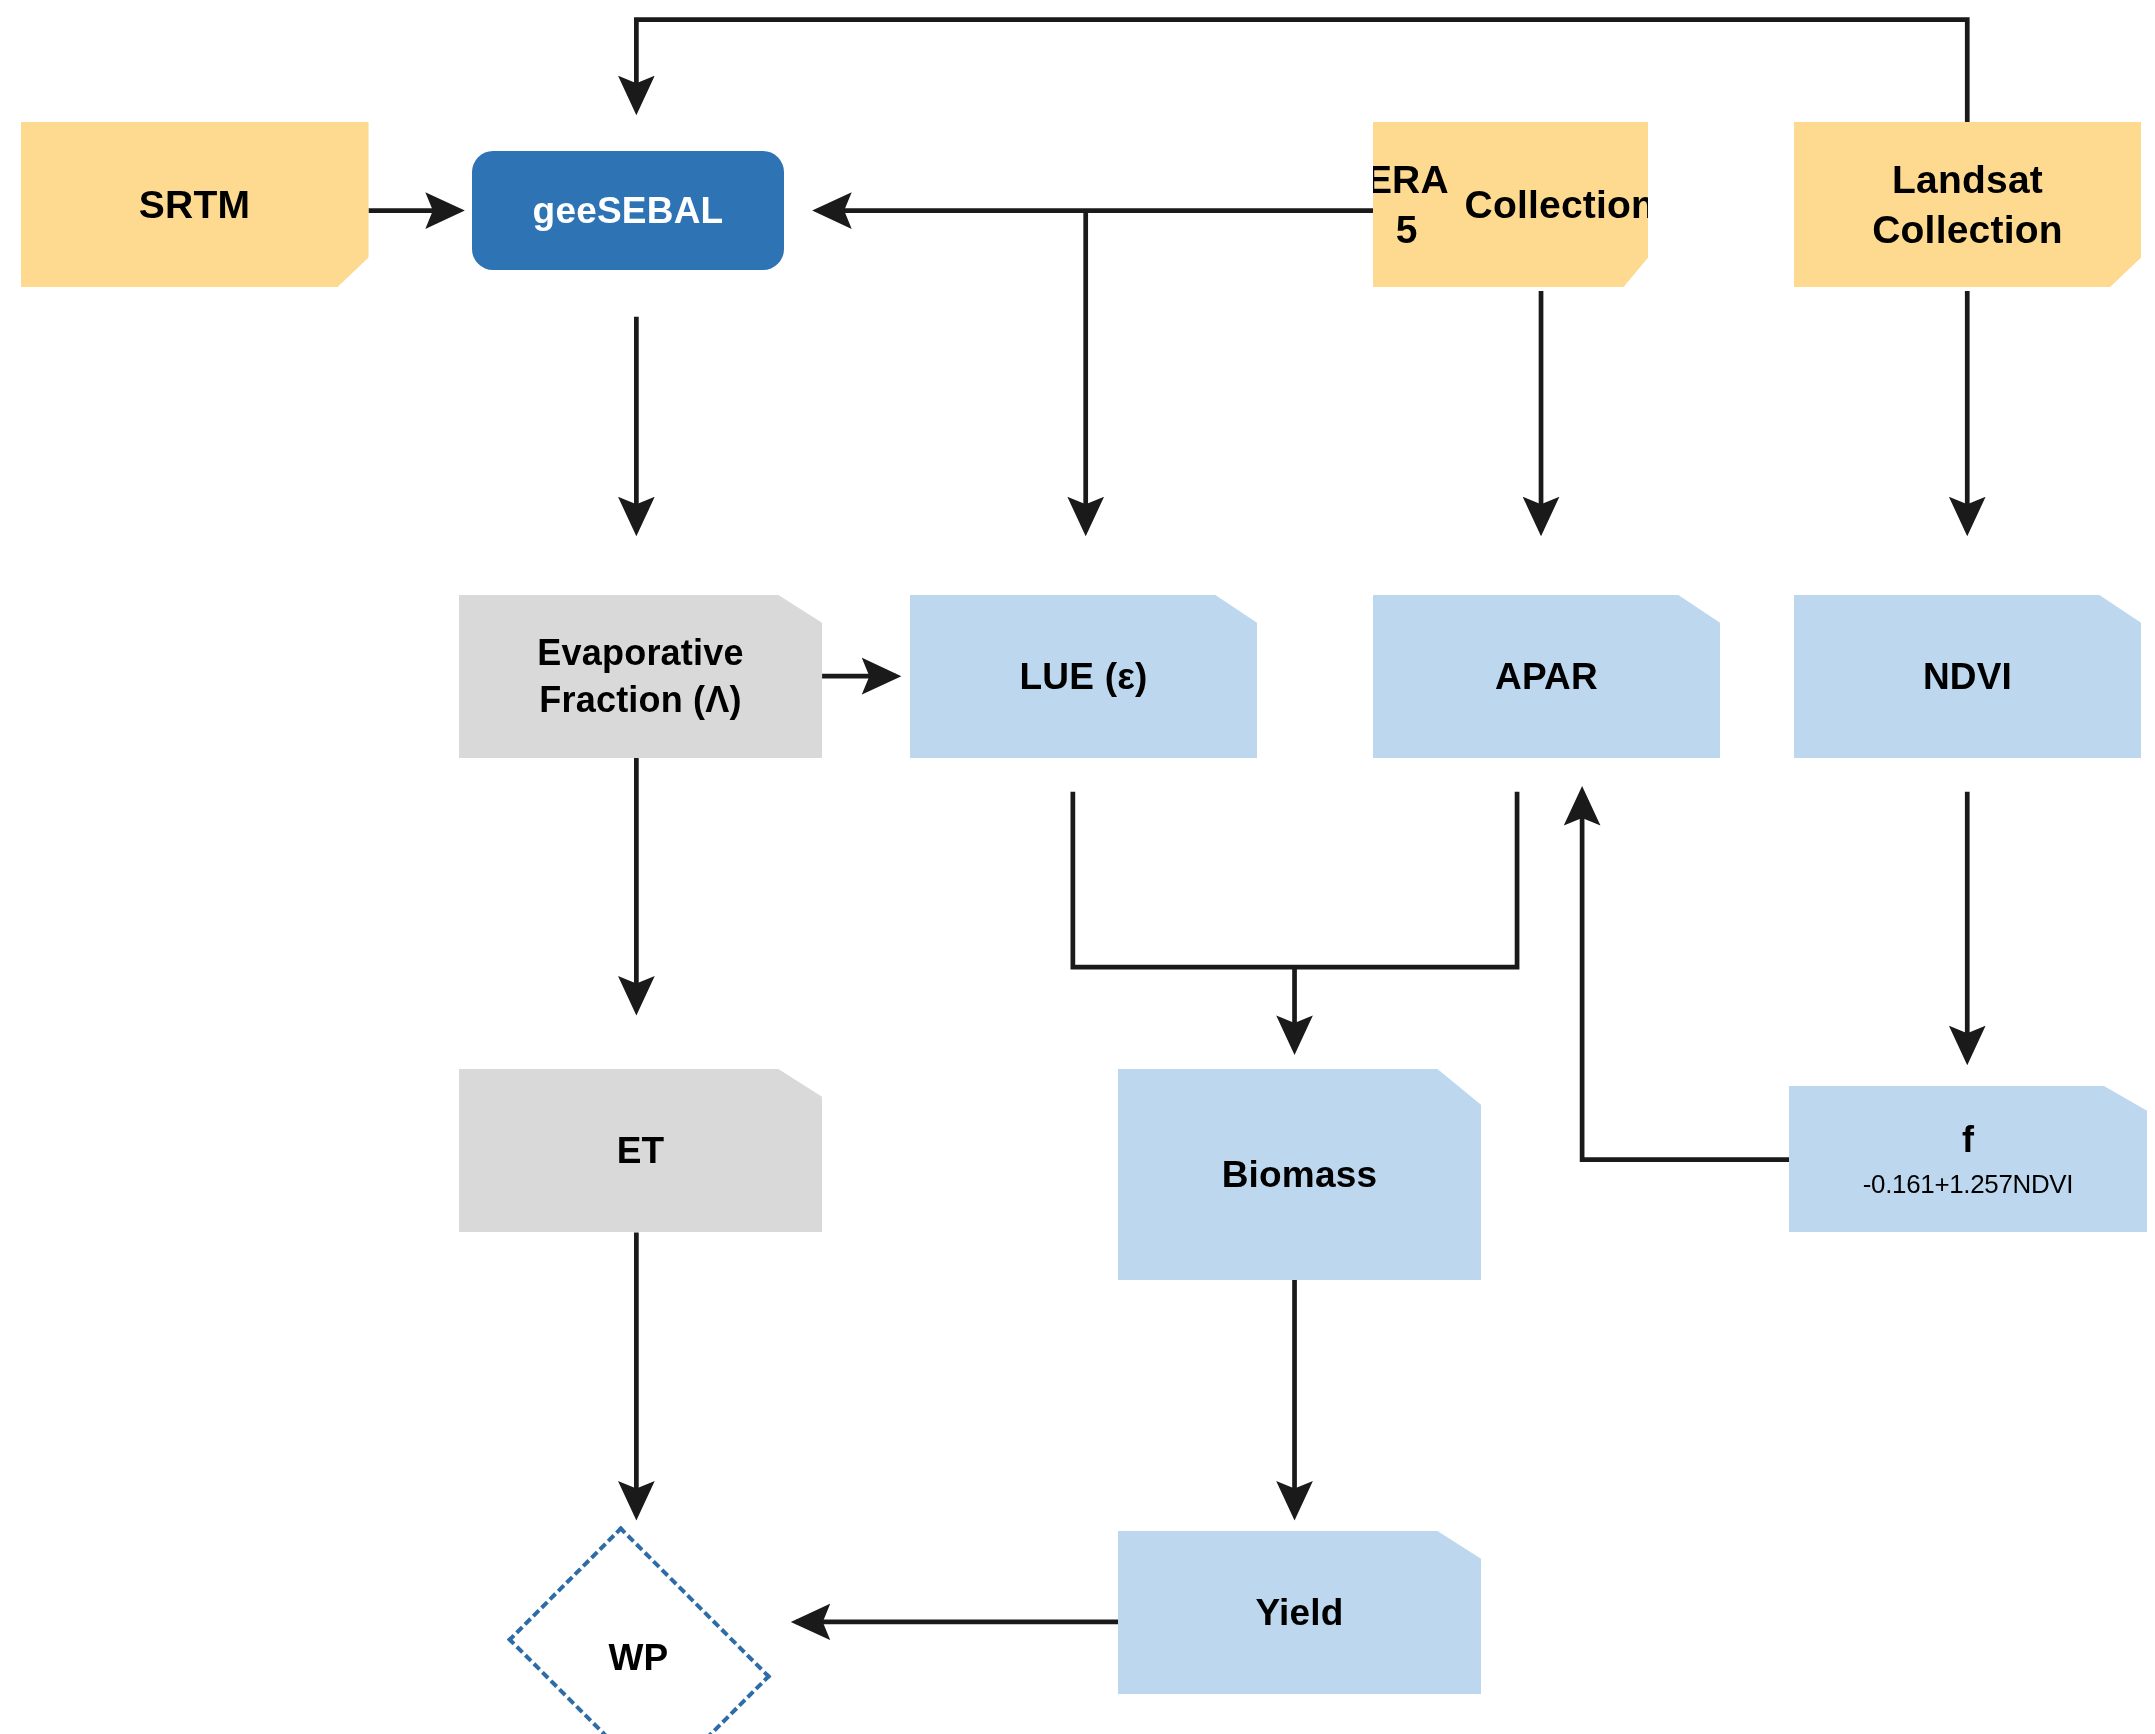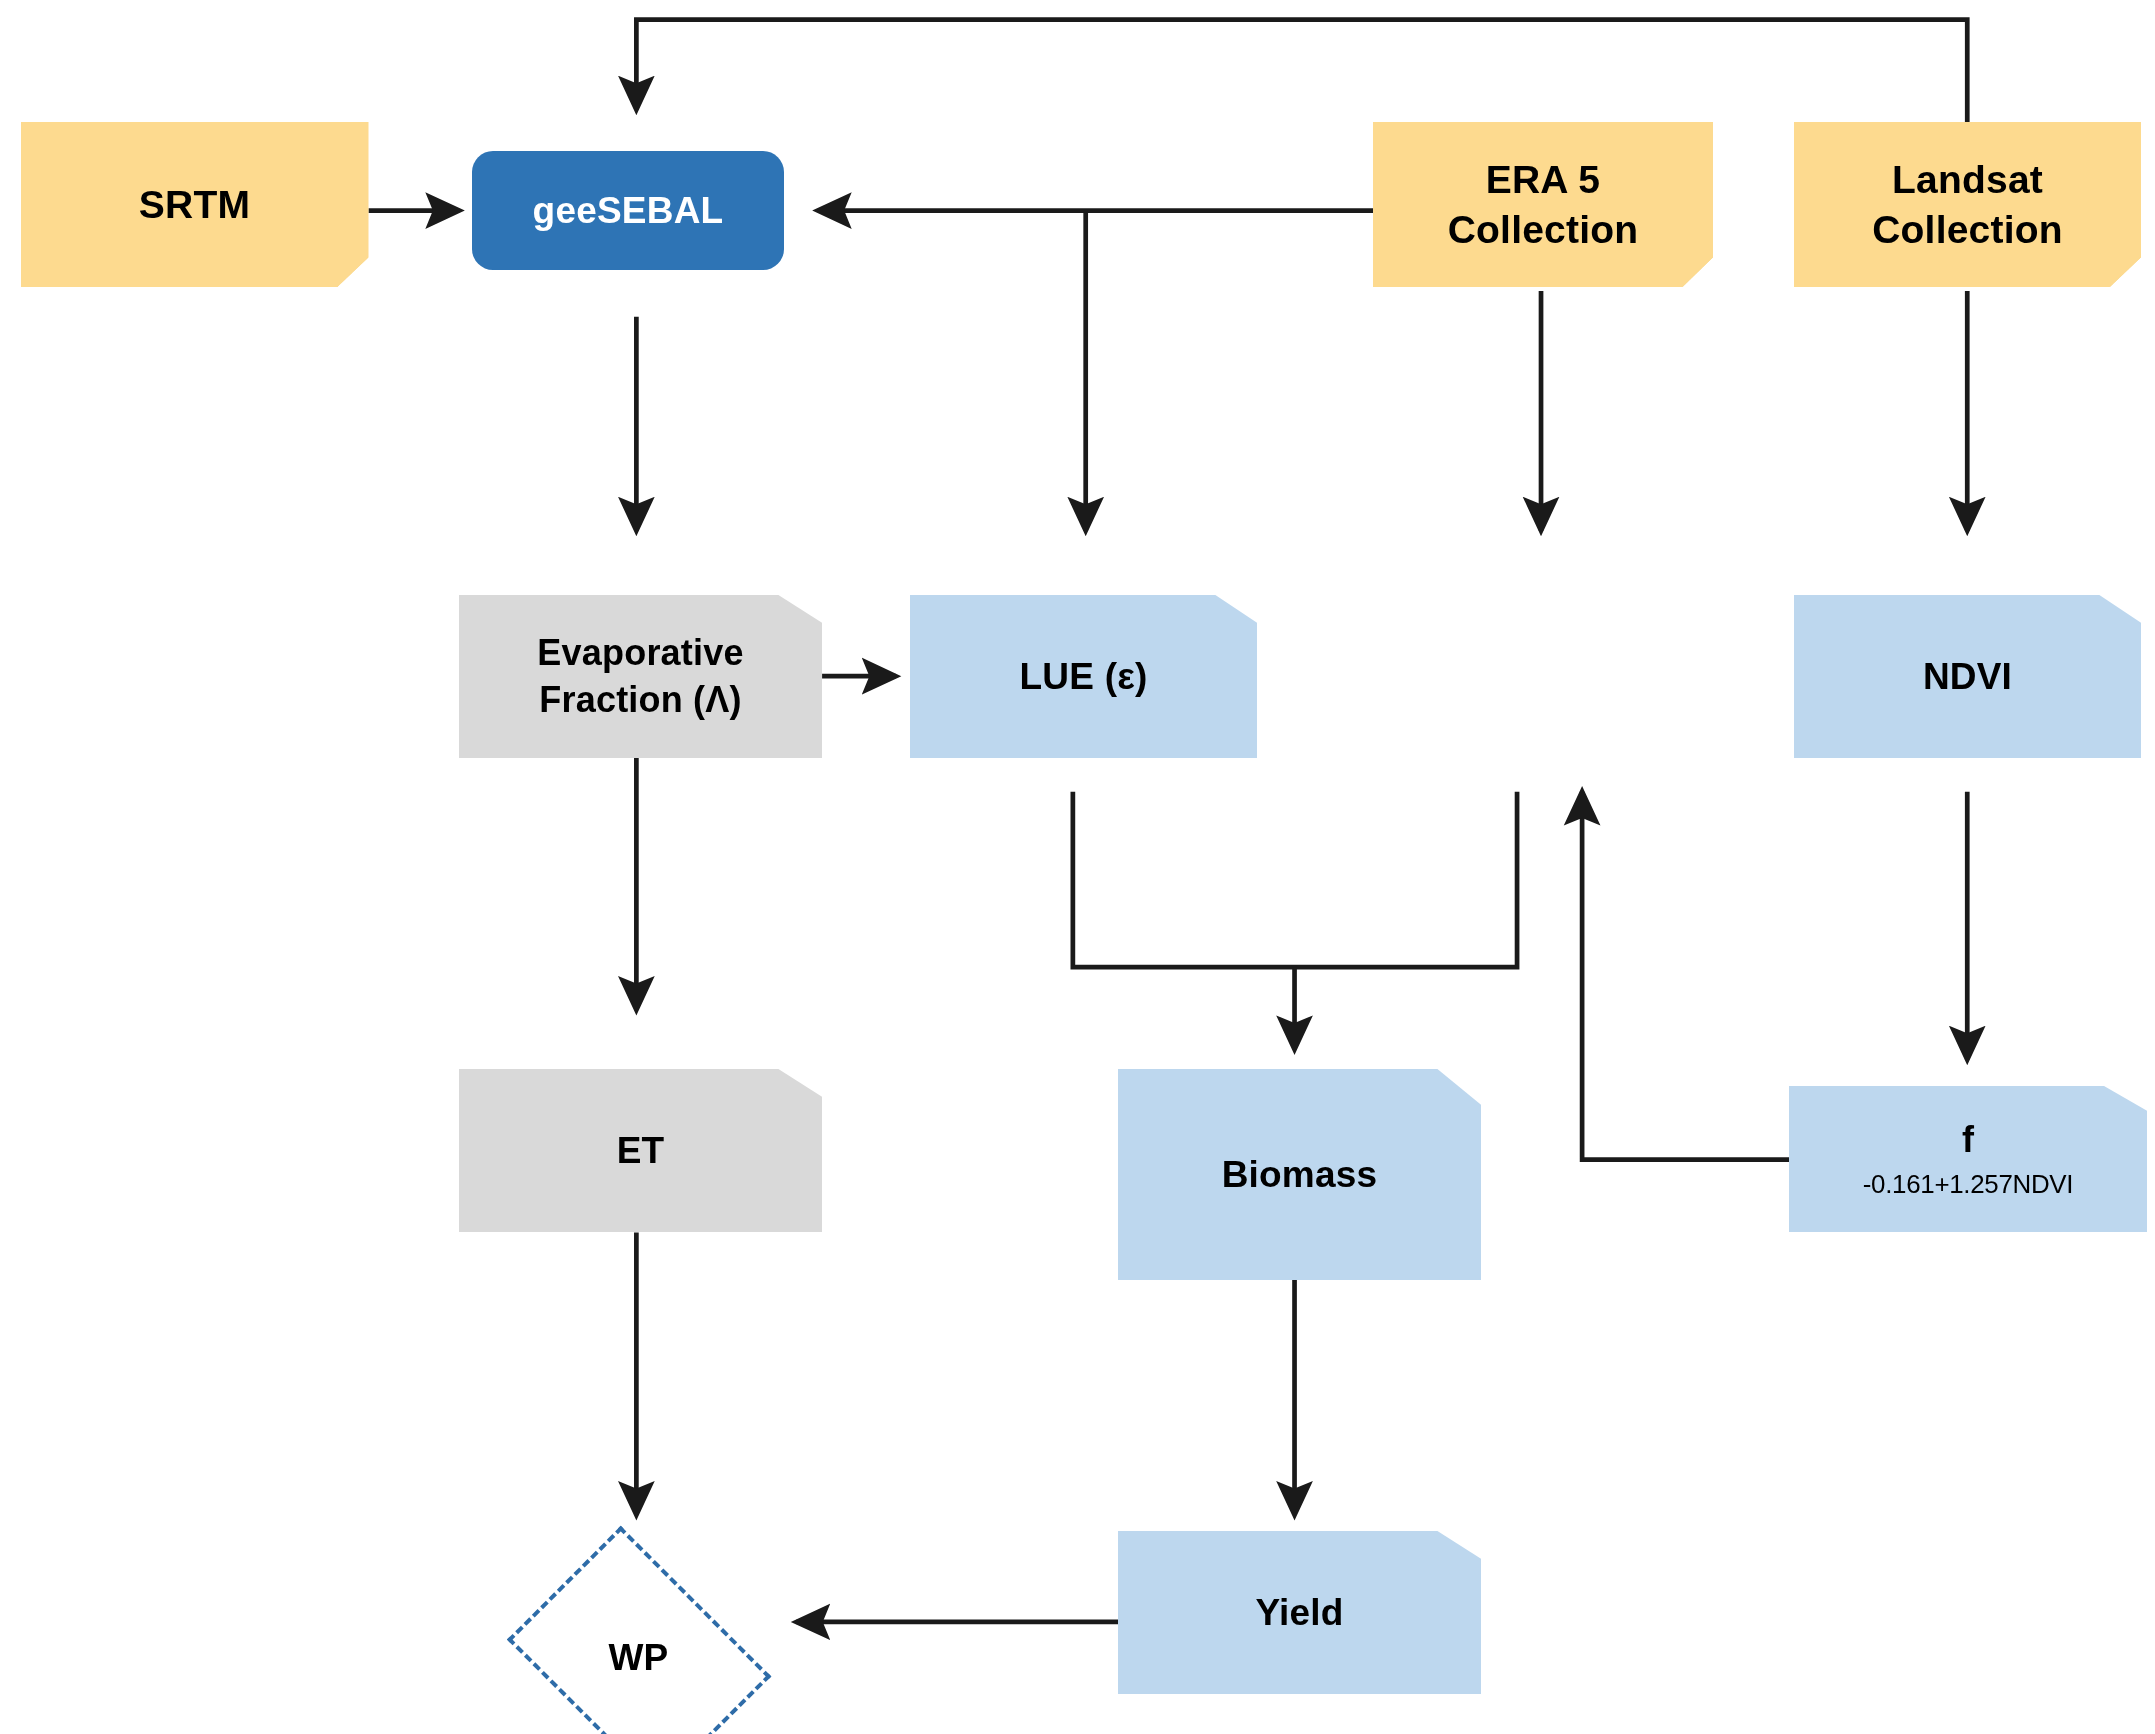--- a/index.html
+++ b/index.html
@@ -144,41 +144,44 @@
 
   <div class="node shape-note" style="left:20.5px; top:122px; width:348px; height:165px; font-size:39px;">
     <span class="fold"></span>
     <span class="lbl">SRTM</span>
   </div>
 
   <div class="node shape-round" style="left:472px; top:151px; width:312px; height:119px; font-size:37px;">
     <span class="lbl">geeSEBAL</span>
   </div>
 
-  <div class="node shape-note" style="left:1373px; top:122px; width:340px; height:165px; font-size:39px; flex-direction:column;text-align:center;">
+  <div class="node shape-note" style="left:1373px; top:122px; width:275px; height:165px; font-size:39px; flex-direction:row;text-align:center;">
     <span class="fold"></span>
     <span class="lbl">ERA 5</span>
     <span class="lbl">Collection</span>
   </div>
 
   <div class="node shape-note" style="left:1794px; top:122px; width:347px; height:165px; font-size:39px; flex-direction:column;">
     <span class="fold"></span>
     <span class="lbl">Landsat</span>
     <span class="lbl">Collection</span>
   </div>
 
   <div class="node shape-flag fill-gray" style="left:459px; top:595px; width:363px; height:163px; font-size:36px; flex-direction:column;">
     <span class="lbl">Evaporative</span>
     <span class="lbl">Fraction (Λ)</span>
   </div>
 
   <div class="node shape-flag fill-blue" style="left:910px; top:595px; width:347px; height:163px; font-size:37px;">
     <span class="lbl">LUE (ε)</span>
   </div>
 
+  <div class="node shape-flag fill-blue" style="left:1373px; top:595px; width:347px; height:163px; font-size:37px;">
+    <span class="lbl">APAR</span>
+  </div>
 
   <div class="node shape-flag fill-blue" style="left:1794px; top:595px; width:347px; height:163px; font-size:37px;justify-content:center;">
     <span class="lbl">NDVI</span>
   </div>
 
   <div class="node shape-flag fill-gray" style="left:459px; top:1069px; width:363px; height:163px; font-size:37px;">
     <span class="lbl">ET</span>
   </div>
 
   <div class="node shape-flag fill-blue" style="left:1118px; top:1069px; width:363px; height:211px; font-size:37px;">

